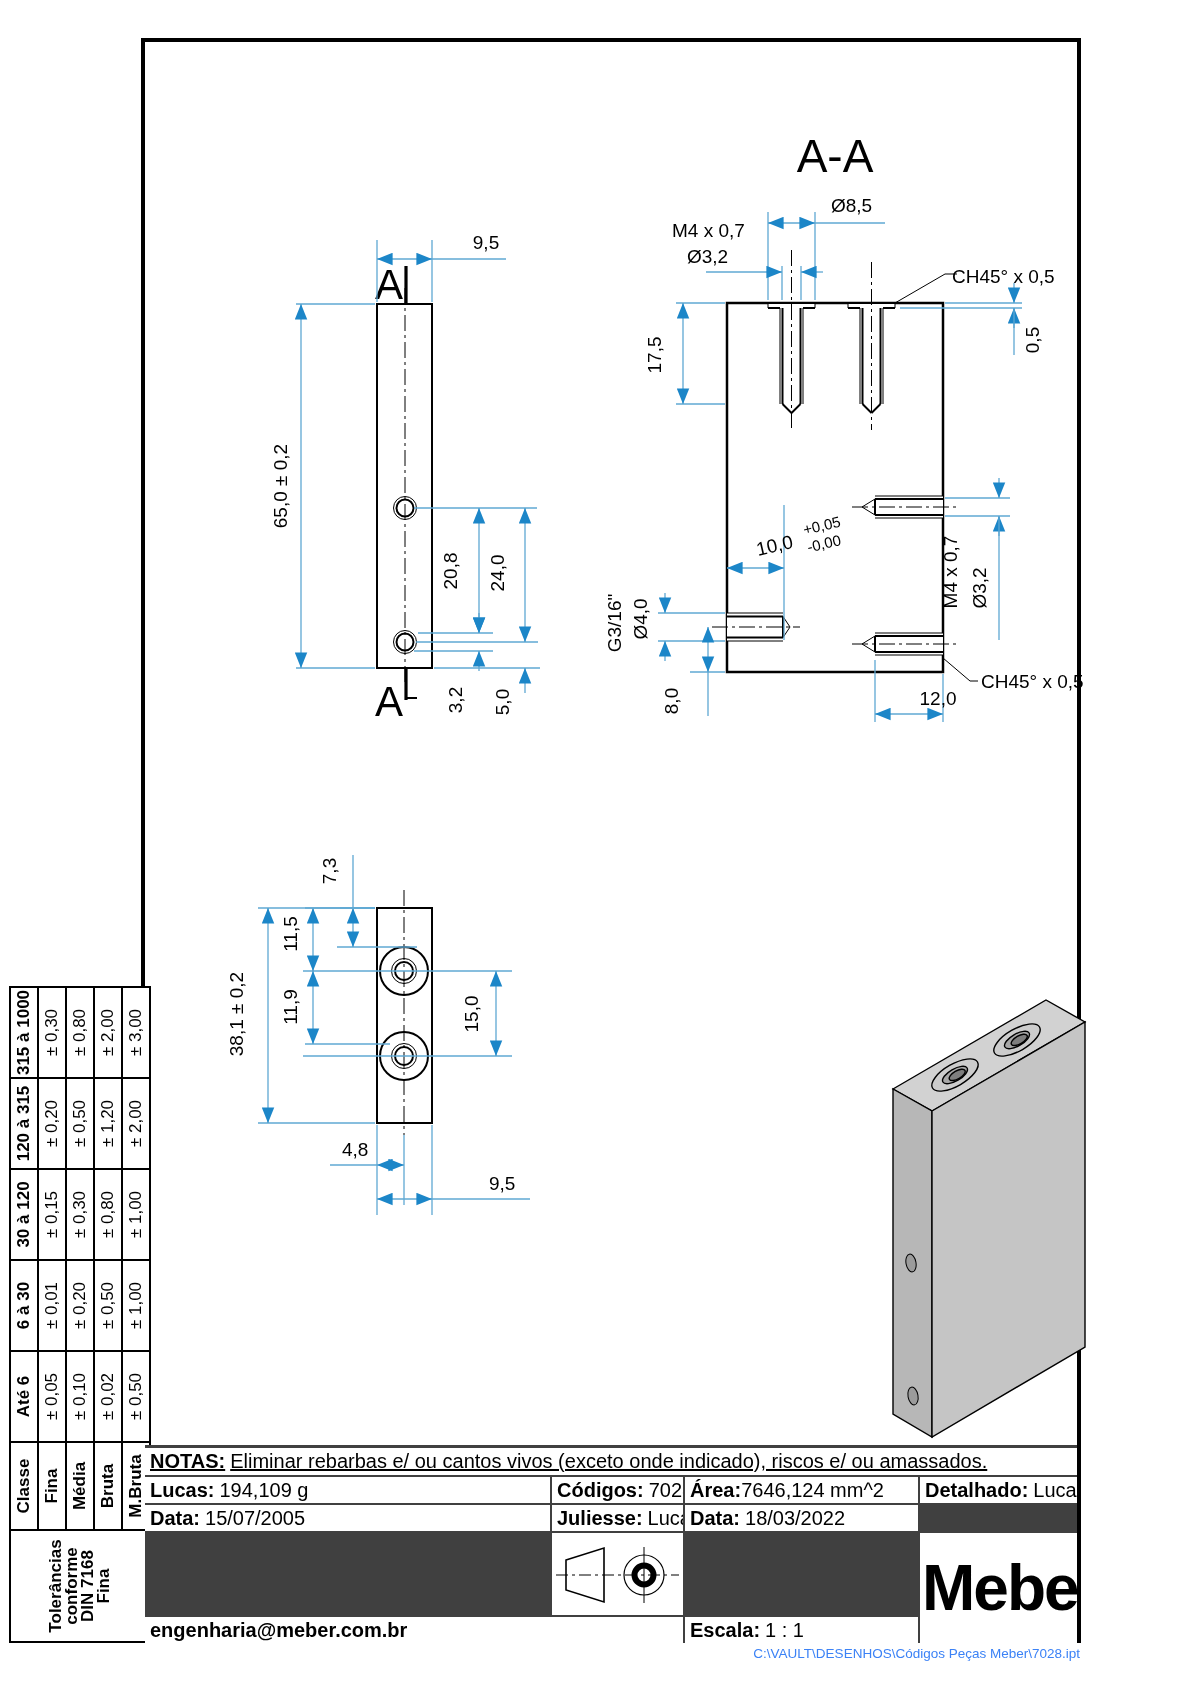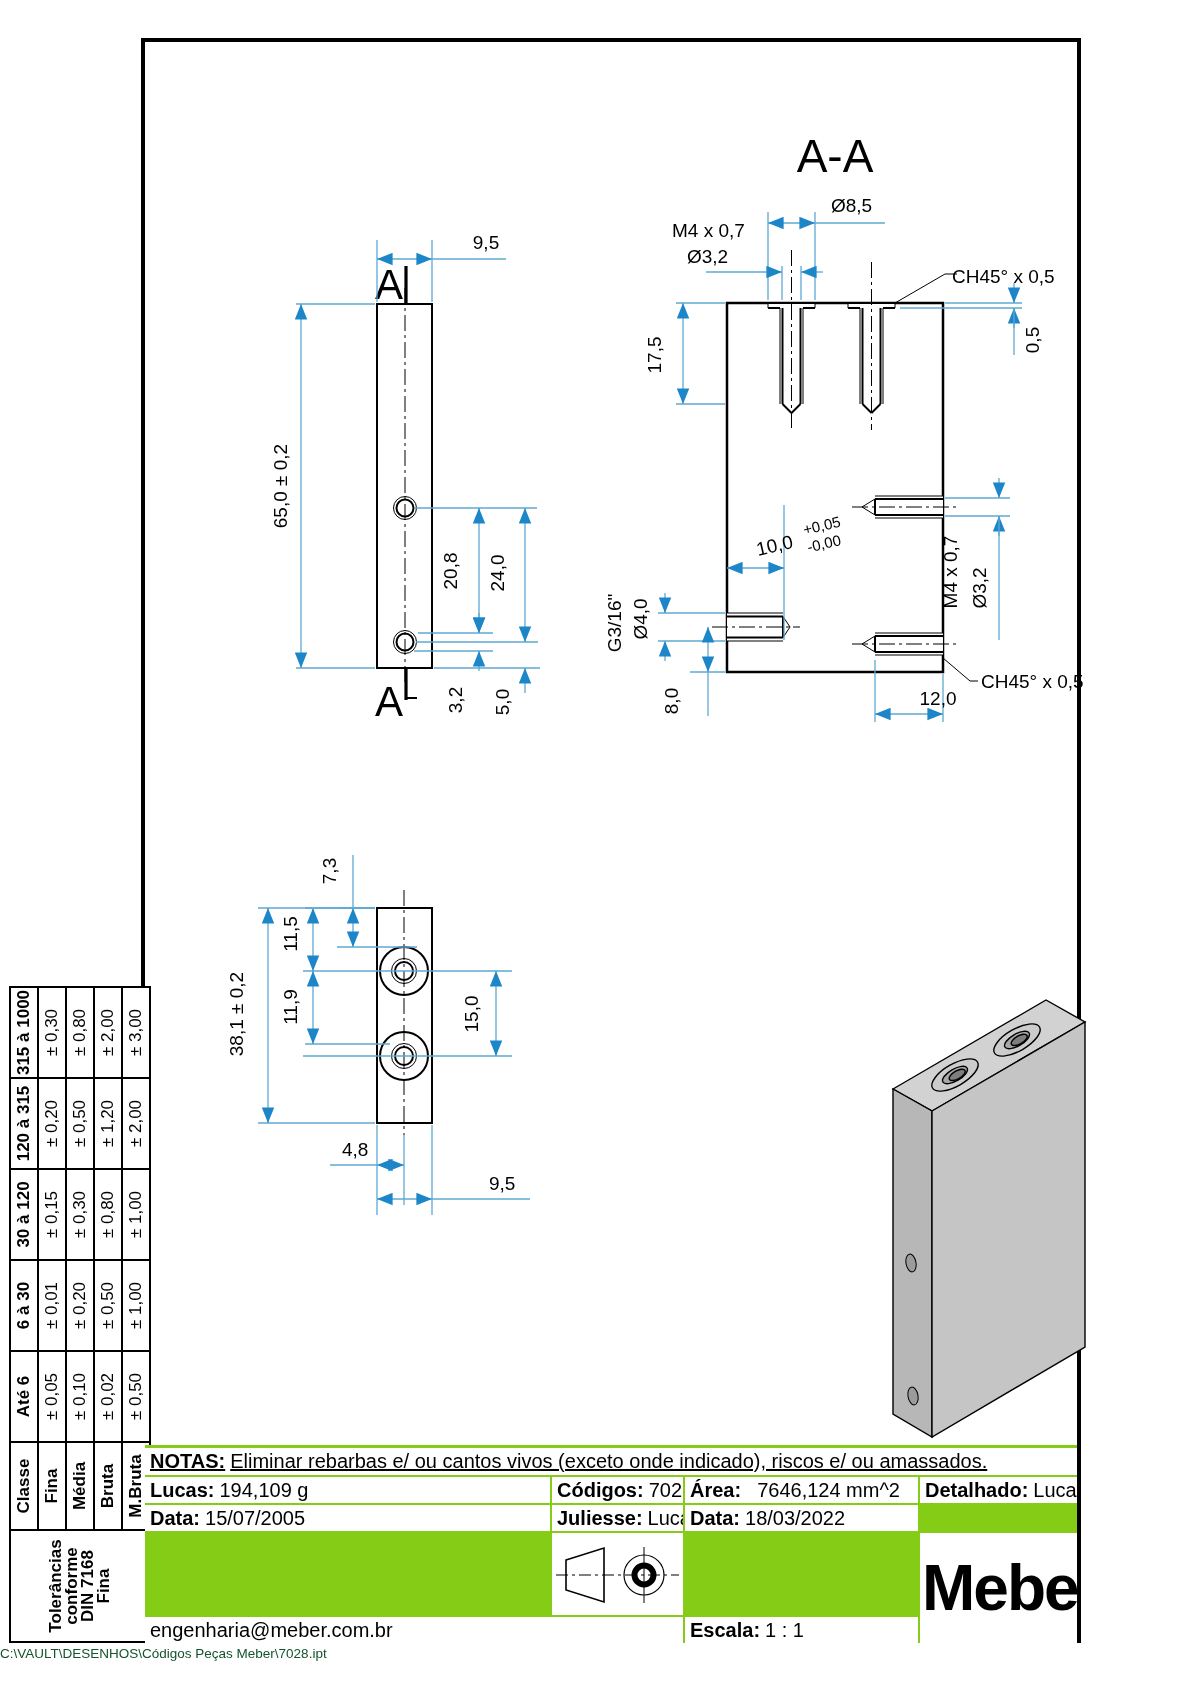--- a/index.html
+++ b/index.html
@@ -15,45 +15,45 @@
   .cl{stroke:#000;stroke-width:1;stroke-dasharray:16 4 3 4;fill:none}
   .dim{stroke:#5fa8d3;stroke-width:1.3;fill:none}
   .dimm{marker-start:url(#arr);marker-end:url(#arr)}
   .dime{marker-end:url(#arr)}
   .dtext{font:19px "Liberation Sans",sans-serif;fill:#000}
   .sm{font-size:15px}
   .big{font:42px "Liberation Sans",sans-serif;fill:#000}
   .sect{font:46px "Liberation Sans",sans-serif;fill:#000}
 
   
-  .tb{position:absolute;left:145px;top:1445px;width:932px;height:198px;background:#84cc16;
+  .tb{position:absolute;left:145px;top:1445px;width:932px;height:198px;background:#404040;
       display:grid;grid-template-columns:405px 131px 233px 157px;
       grid-template-rows:27px 26px 26px 26px 26px 26px 26px;gap:2px;
       padding-top:3px;box-sizing:border-box}
   .cell{background:#fff;padding:0 5px;font-size:20px;white-space:nowrap;
         display:flex;align-items:center;overflow:hidden}
   .cell b{margin-right:5px}
   .u{text-decoration:underline}
   .notas,.desc{grid-column:1/5}
   .mat{grid-column:1/3}
   .sym{grid-column:2;grid-row:4/7;padding:0;justify-content:center}
   .logo{grid-column:4;grid-row:4/8;font-size:64px;font-weight:bold;letter-spacing:-2px;
         padding:0 0 0 2px}
-  .email{grid-column:1/3;font-weight:normal}
+  .email{grid-column:1/3;font-weight:bold}
 
   
   .tolwrap{position:absolute;left:9px;top:1643px;transform:rotate(-90deg);transform-origin:0 0}
   table.tol{border-collapse:collapse;table-layout:fixed;width:655px;background:#fff}
   .tol td,.tol th{border:2px solid #000;text-align:center;font-size:17px;padding:0;
                   height:26px;white-space:nowrap;background:#fff;font-family:"Liberation Sans",sans-serif}
   .tol th{font-weight:bold}
   .toltitle{font-weight:bold;font-size:15px;line-height:16px}
 
-  .fpath{position:absolute;top:1646px;left:0;width:1080px;font-size:13.5px;
-         font-family:"Liberation Sans",sans-serif;color:#14532d}
+  .fpath{position:absolute;top:1646px;left:0;width:1080px;text-align:right;font-size:13.5px;
+         font-family:"Liberation Sans",sans-serif;color:#3b82f6}
 </style>
 </head>
 <body>
 
 <div class="page">
 
 <svg class="draw" width="1190" height="1684" viewBox="0 0 1190 1684">
   <defs>
     <marker id="arr" viewBox="0 0 10 8" refX="10" refY="4" markerWidth="12" markerHeight="10" orient="auto-start-reverse">
           <path d="M0,0 L10,4 L0,8 z" fill="#1c86c8"></path>
@@ -384,21 +384,21 @@
   <div class="cell sym">
     <svg width="131" height="82" viewBox="0 0 131 82">
       <line x1="4" y1="42" x2="127" y2="42" stroke="#000" stroke-width="1" stroke-dasharray="12 4 3 4"></line>
       <polygon points="14,27 52,15 52,69 14,57" fill="none" stroke="#000" stroke-width="1.6"></polygon>
       <circle cx="92" cy="42" r="20" fill="none" stroke="#000" stroke-width="1.2"></circle>
       <circle cx="92" cy="42" r="9.5" fill="none" stroke="#000" stroke-width="6"></circle>
       <line x1="92" y1="14" x2="92" y2="70" stroke="#000" stroke-width="1"></line>
     </svg>
   </div>
   <div class="cell">
-    <b style="margin-right:16px">Área:</b>
+    <b style="margin-right:0">Área:</b>
     <span>7646,124 mm^2</span>
   </div>
   <div class="cell logo">
     <span>Meber</span>
   </div>
 
   <div class="cell">
     <b>Detalhado:</b>
     <span>Lucas Silva</span>
   </div>

